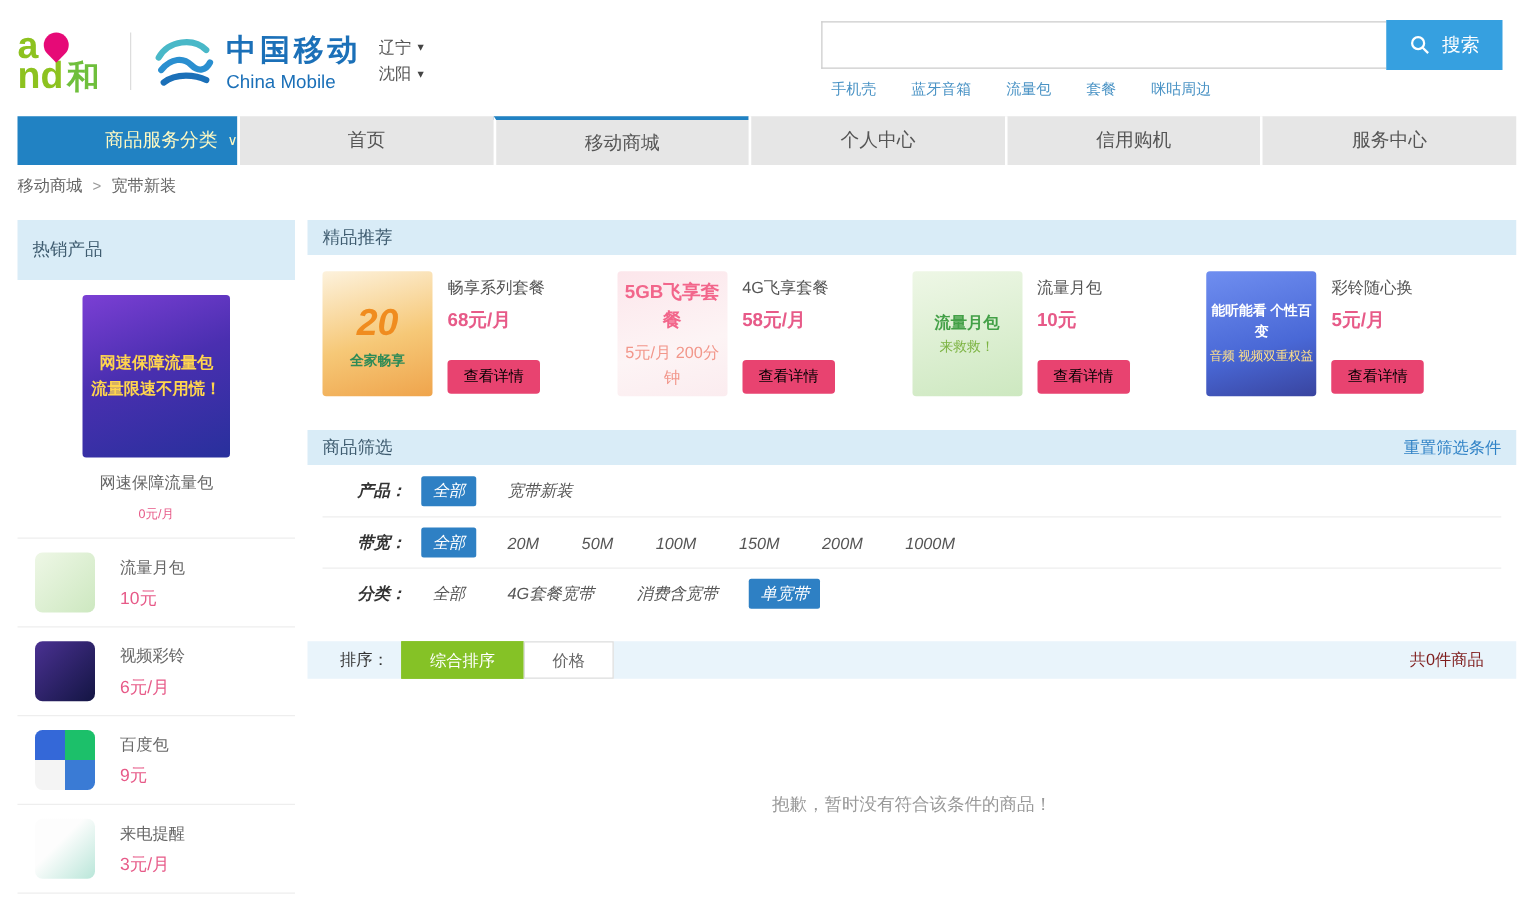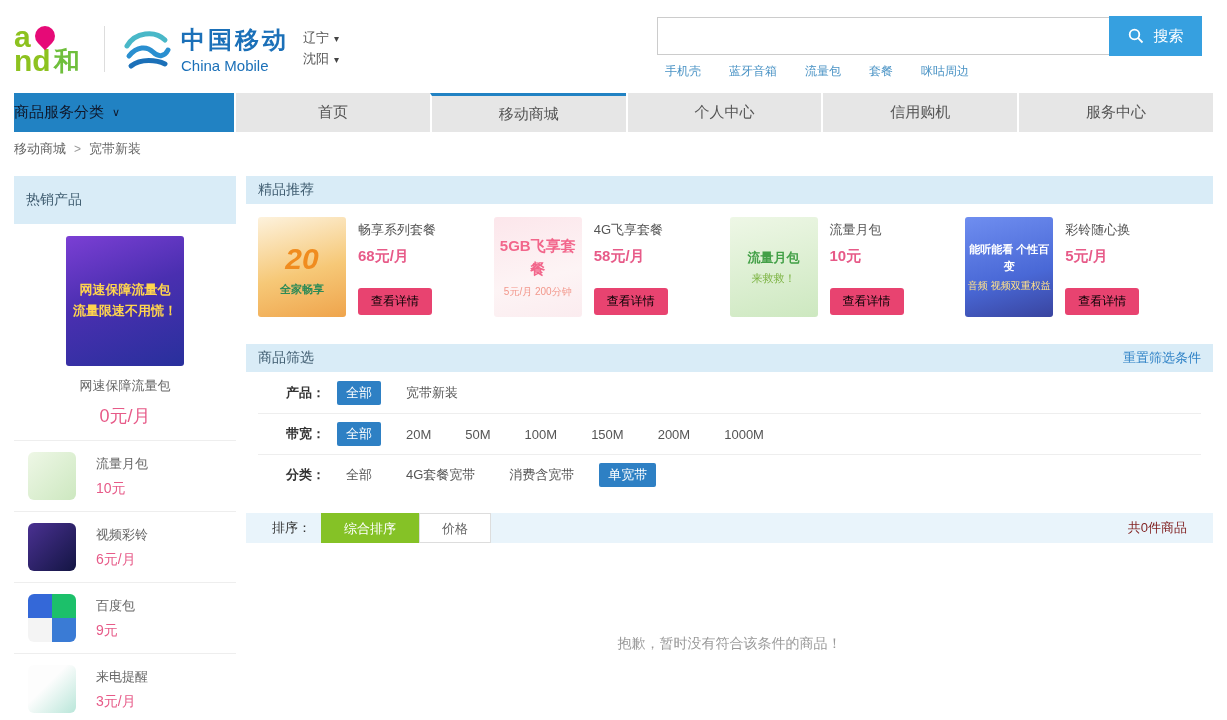--- a/index.html
+++ b/index.html
@@ -29,22 +29,22 @@
   .search-row { display:flex; }
   .search-input { flex:1; height:38px; border:1px solid #ccc; border-right:none;
     padding:0 10px; font-size:14px; outline:none; }
   .search-btn { width:93px; height:40px; margin-top:-1px; background:#36a0e0; border:none; color:#fff;
     font-size:15px; display:flex; align-items:center; justify-content:center; gap:10px; cursor:pointer; }
   .quick-links { display:flex; gap:28px; margin-top:7px; padding-left:8px; }
   .quick-links span { font-size:12px; color:#4a93c5; cursor:pointer; }
 
   
   .nav { display:flex; height:39px; margin:0 14px; }
-  .nav-cat { width:220px; background:#2182c3; color:#0f172a; font-size:15px;
-    display:flex; align-items:center; justify-content:flex-start; gap:8px; cursor:pointer; }
+  .nav-cat { width:176px; background:#2182c3; color:#fef9c3; font-size:15px;
+    display:flex; align-items:center; justify-content:flex-end; gap:8px; cursor:pointer; }
   .nav-cat .chev { font-size:11px; }
   .nav-tab { flex:1; background:#e6e6e6; color:#555; font-size:15px;
     display:flex; align-items:center; justify-content:center; border-left:2px solid #fff; cursor:pointer; }
   .nav-tab.active { border-top:3px solid #2182c3; }
 
   
   .breadcrumb { margin:0 14px; height:34px; display:flex; align-items:center; font-size:13px; color:#666; }
   .breadcrumb .sep { margin:0 8px; color:#999; font-size:12px; }
   .crumb { cursor:pointer; }
 
@@ -57,21 +57,21 @@
     justify-content:space-between; padding:0 12px; font-size:14px; color:#3f5c70; }
   .side-strip { height:48px; }
 
   
   .featured { text-align:center; padding:12px 0 12px; border-bottom:1px solid #eee; cursor:pointer; }
   .feat-img { width:118px; height:130px; margin:0 auto; border-radius:3px;
     background:linear-gradient(160deg,#7b3fd4 0%,#4a2fb0 45%,#28309c 100%);
     display:flex; flex-direction:column; align-items:center; justify-content:center;
     color:#ffd54d; font-size:13px; font-weight:700; line-height:1.6; }
   .feat-name { margin-top:11px; font-size:13px; color:#666; }
-  .feat-price { margin-top:9px; font-size:18px; color:#e75a88; }
+  .feat-price { margin-top:9px; font-size:10px; color:#e75a88; }
 
   .side-item { display:flex; padding:11px 8px 11px 14px; border-bottom:1px solid #eee;
     align-items:flex-start; cursor:pointer; }
   .thumb { width:48px; height:48px; border-radius:6px; margin-right:20px; flex:none;
     display:flex; align-items:center; justify-content:center;
     font-size:14px; font-weight:800; color:#f2668b; overflow:hidden; }
   .thumb.gift-green { background:linear-gradient(135deg,#eef7e6,#cde8c0); }
   .thumb.ringtone-purple { background:linear-gradient(135deg,#4a3192,#131543); }
   .thumb.baidu-apps { background:conic-gradient(#1cc06a 0 25%, #3a7bd5 0 50%, #f4f4f4 0 75%, #3468d8 0); }
   .thumb.call-remind { background:linear-gradient(135deg,#fdfdfd 40%,#b9e6d9); }
@@ -84,37 +84,37 @@
   .rec-card { flex:1; display:flex; }
   .p-img { width:88px; height:100px; border-radius:3px; margin-right:12px; flex:none;
     display:flex; flex-direction:column; align-items:center; justify-content:center;
     text-align:center; line-height:1.5; overflow:hidden; cursor:pointer; }
   .p-img .l1 { font-weight:800; }
   .p-img.enjoy-20 { background:linear-gradient(165deg,#fdf2dd,#f6c877 55%,#efa44c); }
   .p-img.enjoy-20 .l1 { font-size:30px; color:#f08c1f; font-style:italic; }
   .p-img.enjoy-20 .l2 { font-size:11px; color:#2e8b57; font-weight:700; }
   .p-img.fly-5gb { background:linear-gradient(165deg,#fce6eb,#fdf4f5 60%,#fbecef); }
   .p-img.fly-5gb .l1 { font-size:15px; color:#f2668b; }
-  .p-img.fly-5gb .l2 { font-size:10px; color:#f2978b; margin-top:4px; }
+  .p-img.fly-5gb .l2 { font-size:13px; color:#f2978b; margin-top:4px; }
   .p-img.gift-green { background:linear-gradient(165deg,#eef7e6,#cde8c0); }
   .p-img.gift-green .l1 { font-size:13px; color:#43a047; }
   .p-img.gift-green .l2 { font-size:11px; color:#7cb342; margin-top:3px; }
   .p-img.ringtone-blue { background:linear-gradient(165deg,#6f8ef0,#4968d6 60%,#39449f); }
   .p-img.ringtone-blue .l1 { font-size:11px; color:#fff; }
   .p-img.ringtone-blue .l2 { font-size:10px; color:#ffe08a; margin-top:4px; }
   .p-info { display:flex; flex-direction:column; padding-top:4px; }
   .p-name { font-size:13px; color:#555; }
   .p-price { font-size:15px; color:#e75a88; font-weight:700; margin-top:8px; }
   .p-btn { margin-top:auto; margin-bottom:2px; width:74px; height:27px; background:#e84370;
     color:#000000; font-size:12px; border:none; border-radius:3px; cursor:pointer; }
 
   
   .filter-section { margin-top:14px; }
   .reset-link { font-size:13px; color:#2f82c6; cursor:pointer; }
-  .filter-body { padding:0 12px; }
+  .filter-body { padding:0 12px;font-style:italic; }
   .filter-row { display:flex; align-items:center; height:41px; }
   .filter-row + .filter-row { border-top:1px solid #eee; }
   .f-label { font-size:13px; font-weight:700; color:#333; margin:0 12px 0 28px; }
   .chip { font-size:13px; color:#555; padding:3px 9px; margin-right:16px; border-radius:2px; cursor:pointer; }
   .chip.selected { background:#2e80c4; color:#fff; }
 
   
   .sort-bar { margin-top:18px; background:#e9f4fb; height:30px; display:flex; align-items:center; padding:0 26px; }
   .sort-label { font-size:13px; color:#333; margin-right:10px; }
   .sort-btn { height:30px; line-height:30px; padding:0 22px; font-size:13px; cursor:pointer;

